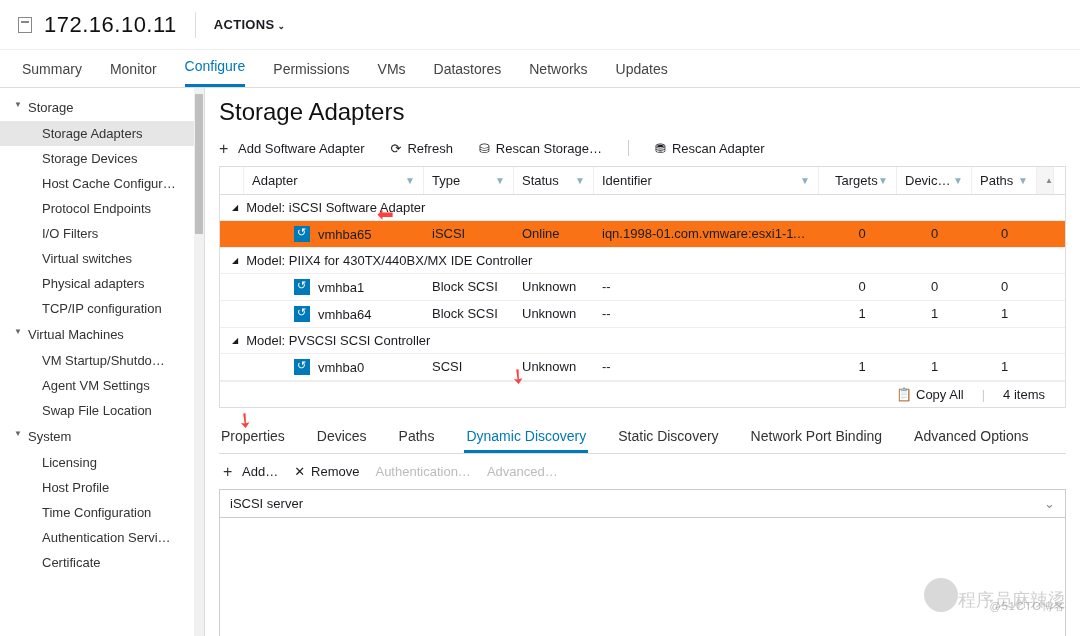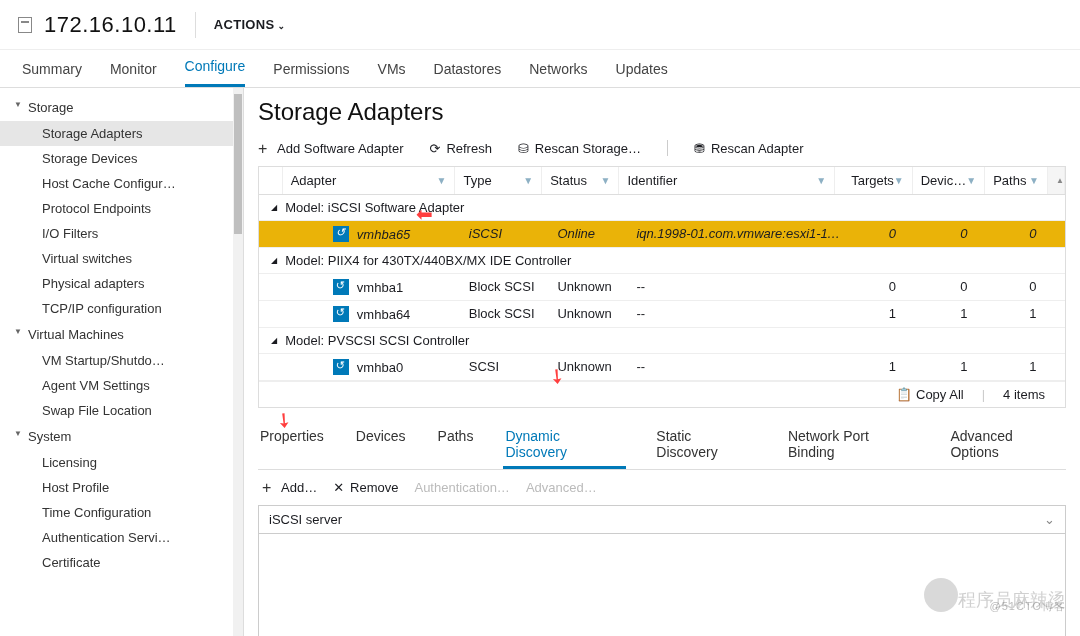--- a/index.html
+++ b/index.html
@@ -8,21 +8,21 @@
 .host-icon { width: 14px; height: 16px; border: 1px solid #888; margin-right: 12px; position: relative; }
 .host-icon::after { content: ''; position: absolute; left: 2px; right: 2px; top: 3px; height: 2px; background: #888; }
 .host-ip { font-size: 22px; font-weight: 300; color: #111; letter-spacing: 0.5px; }
 .vsep { width: 1px; height: 26px; background: #ddd; margin: 0 18px; }
 .actions { color: #0079b8; font-size: 12px; font-weight: 600; letter-spacing: 0.3px; cursor: pointer; }
 .chev { font-size: 9px; margin-left: 3px; }
 .tabs { display: flex; gap: 28px; padding: 0 22px; border-bottom: 1px solid #ddd; height: 38px; align-items: end; }
 .tab { color: #444; padding-bottom: 10px; cursor: pointer; font-size: 14px; }
 .tab.active { color: #0079b8; border-bottom: 3px solid #0079b8; font-weight: 500; }
 .body { display: flex; height: calc(636px - 50px - 38px); }
-.sidebar { width: 244px; border-right: 1px solid #ddd; overflow-y: auto; padding: 6px 0; position: relative; }
+.sidebar { width: 205px; border-right: 1px solid #ddd; overflow-y: auto; padding: 6px 0; position: relative; }
 .side-scroll { position: absolute; right: 0; top: 0; bottom: 0; width: 10px; background: #f1f1f1; }
 .side-thumb { position: absolute; right: 1px; top: 6px; width: 8px; height: 140px; background: #bfbfbf; }
 .side-group { font-weight: 400; color: #333; padding: 6px 4px 6px 28px; cursor: pointer; position: relative; }
 .side-group::before { content: '▼'; position: absolute; left: 14px; font-size: 8px; color: #666; }
 .side-item { padding: 5px 4px 5px 42px; color: #333; cursor: pointer; white-space: nowrap; overflow: hidden; text-overflow: ellipsis; }
 .side-item.active { background: #e6e6e6; }
 .main { flex: 1; padding: 10px 14px 0 14px; position: relative; overflow: hidden; }
 .h1 { font-size: 24px; font-weight: 400; color: #111; margin-bottom: 10px; }
 .toolbar { display: flex; align-items: center; gap: 26px; padding: 4px 0 10px 0; }
 .tbtn { display: flex; align-items: center; gap: 6px; color: #333; cursor: pointer; }
@@ -38,21 +38,21 @@
 .c-type { width: 90px; }
 .c-status { width: 80px; }
 .c-id { width: 225px; }
 .c-targets { width: 70px; text-align: center; margin-left: 8px; }
 .c-dev { width: 75px; text-align: center; }
 .c-paths { width: 65px; text-align: center; }
 .c-scroll { width: 12px; background: #f5f5f5; position: relative; }
 .grp-row { display: flex; align-items: center; padding: 5px 8px 5px 12px; border-bottom: 1px solid #eee; color: #333; }
 .grp-row .tri { font-size: 8px; margin-right: 8px; }
 .drow { display: flex; border-bottom: 1px solid #eee; }
-.drow.sel { background: #eab308; font-style: italic; }
+.drow.sel { background: #f97316; }
 .cell { padding: 5px 8px; font-size: 13px; white-space: nowrap; overflow: hidden; text-overflow: ellipsis; }
 .adapter-cell { display: flex; align-items: center; gap: 8px; padding-left: 50px; }
 .ic-blue { width: 16px; height: 16px; background: #0079b8; position: relative; }
 .ic-blue::after { content: '↺'; color: #fff; font-size: 11px; position: absolute; left: 3px; top: 0; }
 .tfoot { display: flex; justify-content: flex-end; align-items: center; gap: 18px; padding: 5px 20px; border-top: 1px solid #eee; font-size: 12px; color: #555; }
 .lowtabs { display: flex; gap: 28px; margin-top: 14px; border-bottom: 1px solid #ddd; }
 .ltab { padding: 6px 2px; color: #333; cursor: pointer; font-size: 14px; }
 .ltab.active { color: #0079b8; border-bottom: 3px solid #0079b8; }
 .lowtoolbar { display: flex; align-items: flex-start; gap: 16px; padding: 10px 4px; }
 .lowtoolbar .dis { color: #bbb; }

